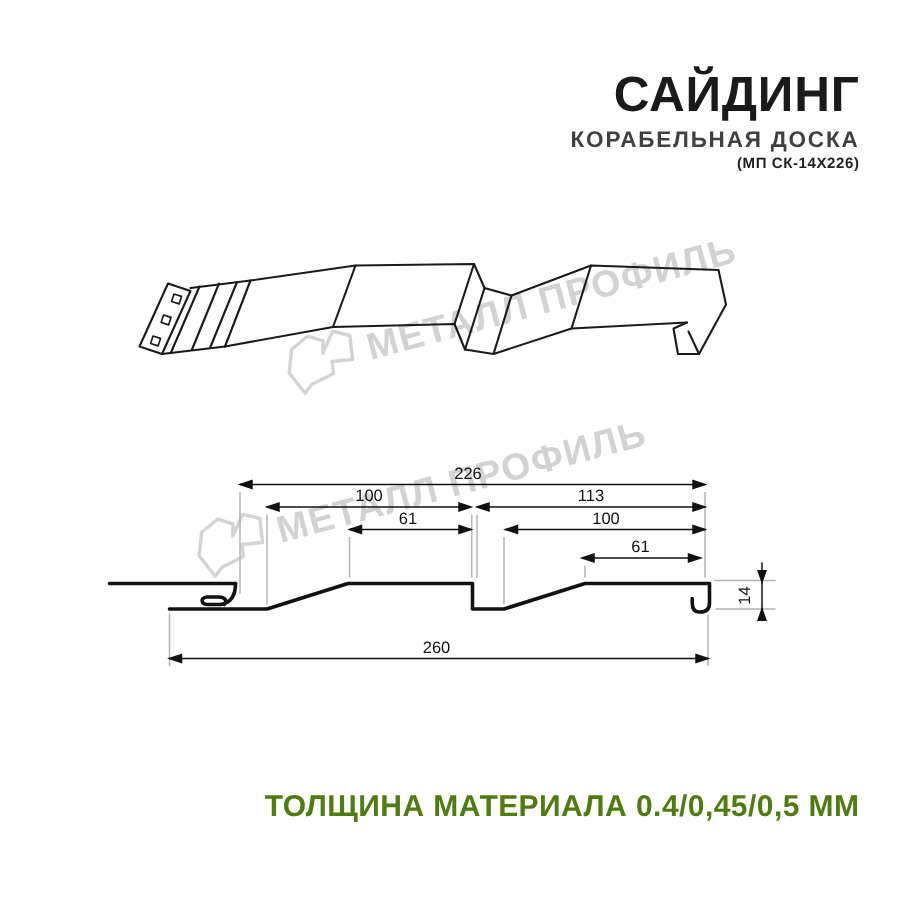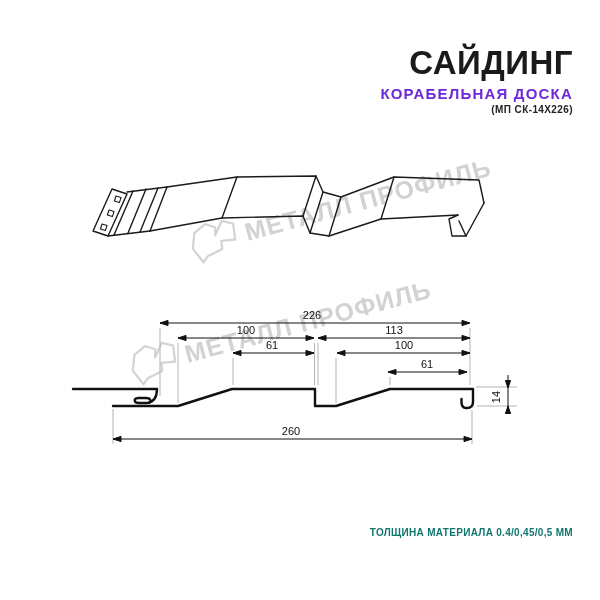--- a/index.html
+++ b/index.html
@@ -3,23 +3,23 @@
 <meta charset="utf-8">
 <style>
   html,body{margin:0;padding:0;}
   body{
     width:600px;height:600px;position:relative;background:#ffffff;overflow:hidden;
     font-family:"Liberation Sans", sans-serif;color:#1b1b1b;
   }
   .abs{position:absolute;}
   .centered{left:0;width:552px;text-align:right;margin-left:21px;}
   .title{top:44px;font-size:33px;font-weight:700;letter-spacing:0.5px;color:#1a1a1a;}
-  .subtitle{top:85px;font-size:15px;font-weight:600;letter-spacing:1.2px;color:#6d28d9;}
+  .subtitle{top:85px;font-size:15px;font-weight:600;letter-spacing:1.2px;color:#404040;}
   .model{top:104px;font-size:10px;font-weight:700;letter-spacing:0.4px;color:#222;}
-  .footer{top:527px;font-size:10px;font-weight:700;letter-spacing:0.3px;color:#0f766e;}
+  .footer{top:527px;font-size:20px;font-weight:700;letter-spacing:0.3px;color:#4d7c0f;}
   .watermark{
     display:flex;align-items:center;gap:7px;
     transform-origin:0 50%;
     color:#d2d2d2;font-size:25px;font-weight:700;letter-spacing:1px;white-space:nowrap;
   }
   .wm1{left:190px;top:226px;transform:rotate(-15deg);}
   .wm2{left:130px;top:348px;transform:rotate(-15deg);}
   svg.drawing{left:0;top:0;}
   svg text{font-family:"Liberation Sans", sans-serif;font-size:11px;fill:#111;}
 </style>

